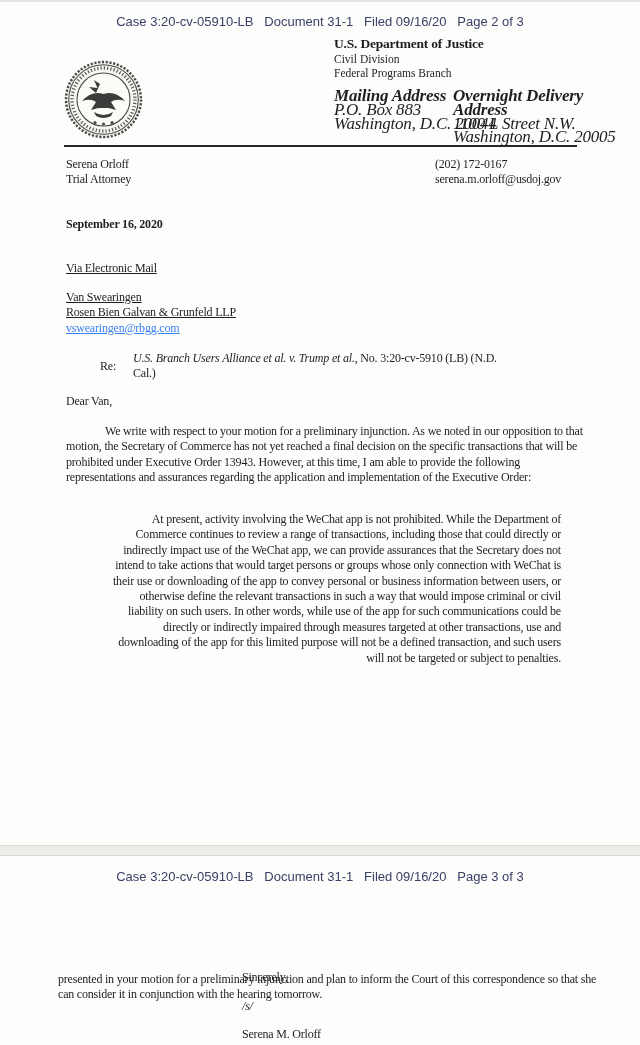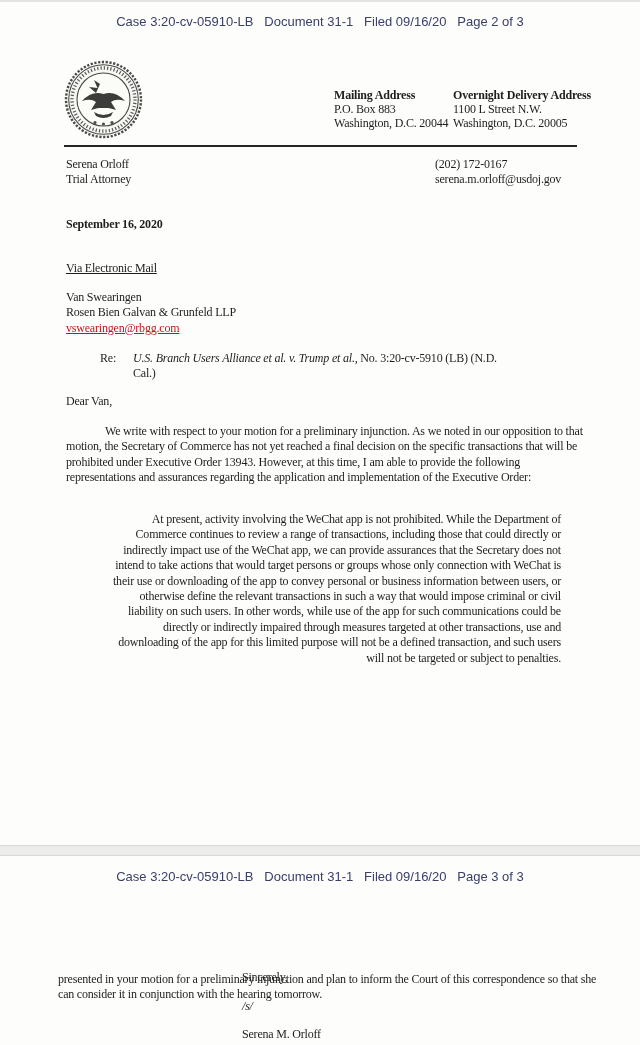--- a/index.html
+++ b/index.html
@@ -15,35 +15,35 @@
   .pacer-header{
     position:absolute;left:0;width:640px;text-align:center;
     font-family:"Liberation Sans","DejaVu Sans",sans-serif;
     font-size:13px;color:#3a4066;white-space:pre;
   }
   .hdr2{top:14px;}
   .hdr3{top:869px;}
   .seal{position:absolute;left:64px;top:60px;width:79px;height:79px;}
   .agency-block{position:absolute;left:334px;top:37px;line-height:14.5px;font-size:11.5px;}
   .agency-name{font-size:13.5px;font-weight:bold;letter-spacing:-0.2px;}
-  .addr-col{position:absolute;top:89px;font-size:12px;line-height:13.8px;letter-spacing:-0.2px;}
+  .addr-col{position:absolute;top:89px;font-size:17px;line-height:13.8px;letter-spacing:-0.2px;font-style:italic;}
   .addr-mailing{left:334px;}
   .addr-overnight{left:453px;}
   .addr-label{font-weight:bold;}
   .rule{position:absolute;left:64px;top:145px;width:513px;height:2px;background:#262626;}
   .body-text{font-size:12px;line-height:15.4px;letter-spacing:-0.2px;}
   .contact-left{position:absolute;left:66px;top:157px;white-space:pre-line;}
   .contact-right{position:absolute;left:435px;top:157px;}
   .date-line{position:absolute;left:66px;top:217px;font-weight:bold;}
   .via-line{position:absolute;left:66px;top:261px;text-decoration:underline;}
-  .recipient{position:absolute;left:66px;top:290px;}
+  .recipient{position:absolute;left:66px;top:290px;text-decoration:underline;}
   .recipient .line{display:block;}
-  a.email-link{color:#b91c1c;text-decoration:underline;cursor:pointer;}
+  a.email-link{color:#3b82f6;text-decoration:underline;cursor:pointer;}
   .re-block{position:absolute;left:100px;top:351px;display:flex;}
-  .re-label{width:33px;flex:0 0 33px;}
+  .re-label{width:33px;flex:0 0 33px;margin-top:8px;}
   .re-content{width:452px;}
   .re-italic{font-style:italic;}
   .re-rest{white-space:pre-line;}
   .salutation{position:absolute;left:66px;top:394px;}
   .para1{position:absolute;left:66px;top:424px;width:524px;text-indent:39px;}
   .blockquote{position:absolute;left:105px;top:512px;width:456px;text-align:right;}
   .para2{position:absolute;left:66px;top:689px;white-space:nowrap;letter-spacing:-0.45px;}
   .page-band{position:absolute;left:0;top:845px;width:640px;height:9px;background:#ececea;border-top:1px solid #d8d8d5;border-bottom:1px solid #d8d8d5;}
   .para3{position:absolute;left:58px;top:928px;width:540px;margin-top:44px;}
   .closing{position:absolute;left:242px;top:970px;}
@@ -66,20 +66,25 @@
     <circle cx="39.5" cy="39.5" r="26.5" fill="#fbfbf8" stroke="#4a4a48" stroke-width="1.1"></circle>
     <path d="M39.5 16 L36 24 L30 20 L33.5 28 L25 27 L32 33 Z" fill="#3c3c3a"></path>
     <path d="M18 41 Q28 30 39.5 34 Q51 30 61 41 Q52 38 47 42 L52 50 Q39.5 45 27 50 L32 42 Q27 38 18 41 Z" fill="#3c3c3a"></path>
     <rect x="35.5" y="38" width="8" height="10" rx="1.5" fill="#3c3c3a"></rect>
     <path d="M30 52 Q39.5 58 49 52 L47 56 Q39.5 60 32 56 Z" fill="#3c3c3a"></path>
     <circle cx="31" cy="62.5" r="1.6" fill="#4a4a48"></circle>
     <circle cx="39.5" cy="64" r="1.6" fill="#4a4a48"></circle>
     <circle cx="48" cy="62.5" r="1.6" fill="#4a4a48"></circle>
   </svg>
 
+  <div class="agency-block">
+    <div class="agency-name">U.S. Department of Justice</div>
+    <div>Civil Division</div>
+    <div>Federal Programs Branch</div>
+  </div>
 
   <div class="addr-col addr-mailing">
     <div class="addr-label">Mailing Address</div>
     <div>P.O. Box 883</div>
     <div>Washington, D.C. 20044</div>
   </div>
 
   <div class="addr-col addr-overnight">
     <div class="addr-label">Overnight Delivery Address</div>
     <div>1100 L Street N.W.</div>

